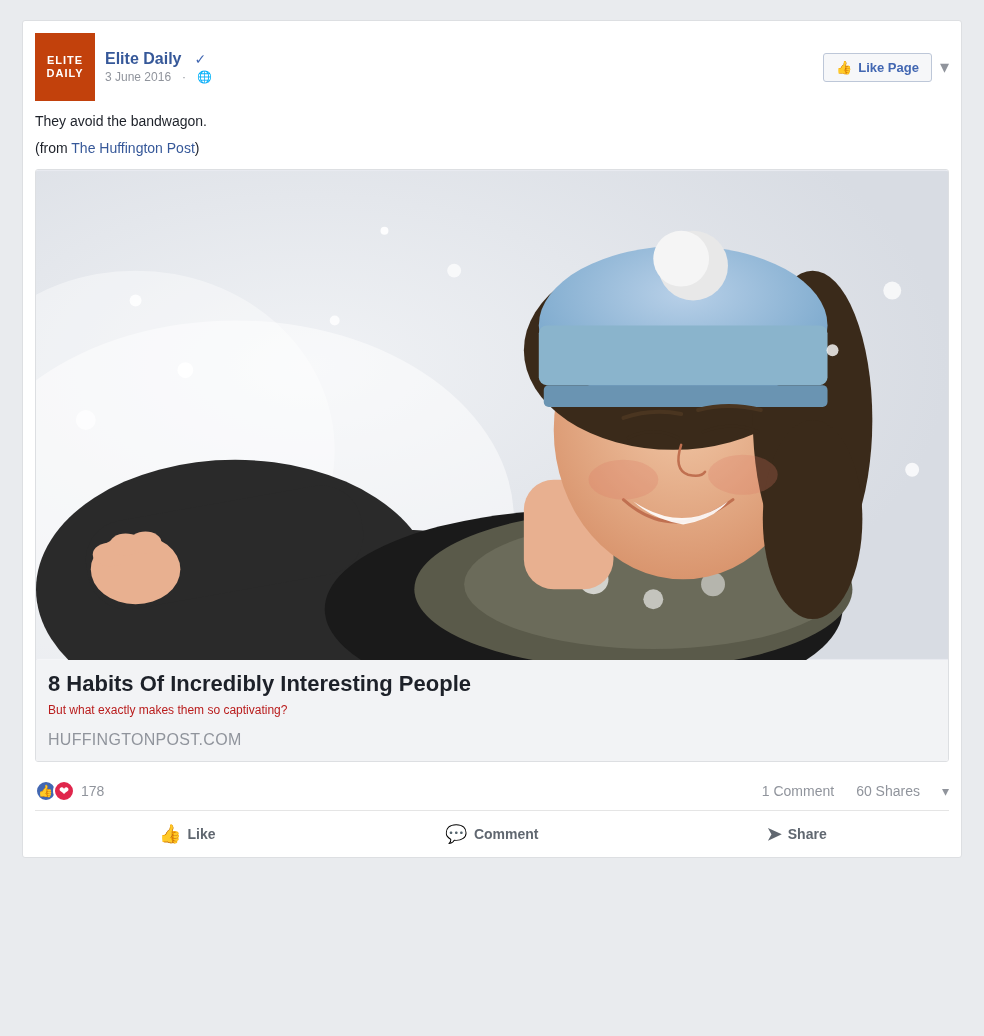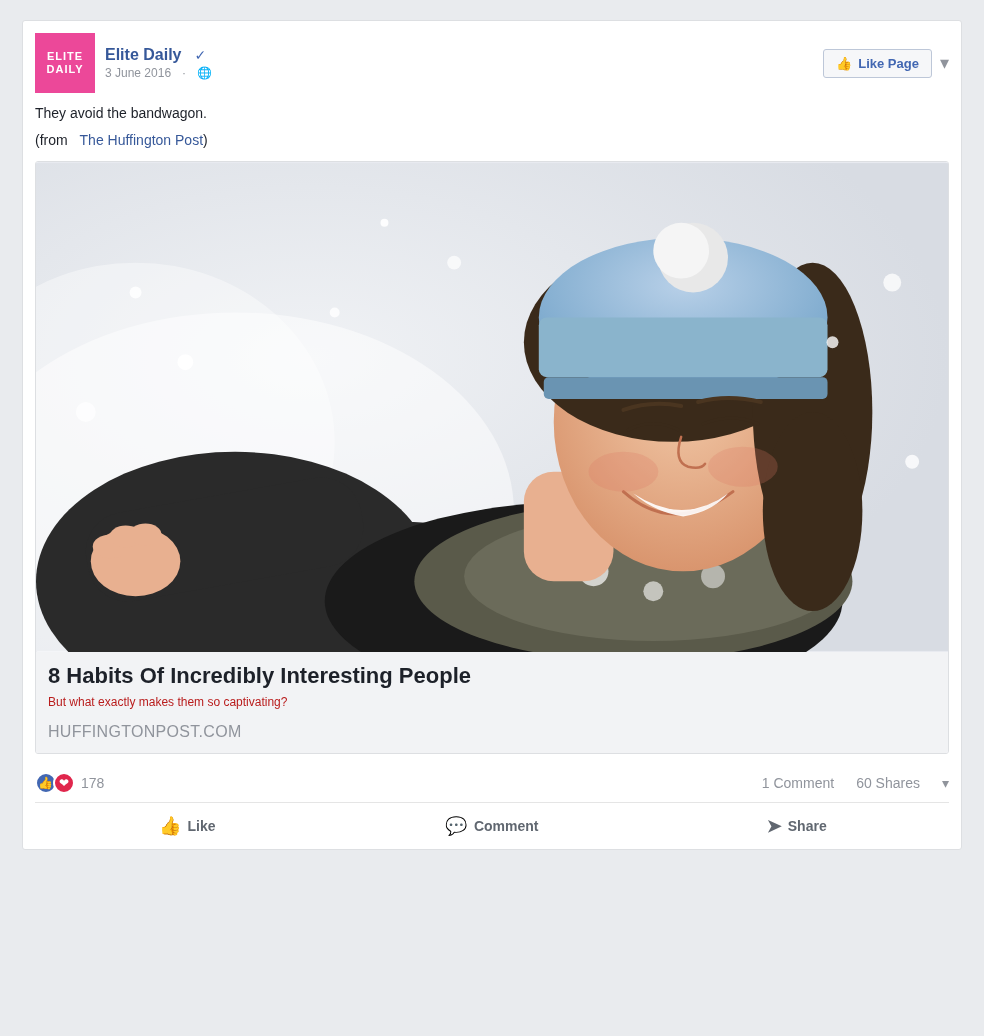--- a/index.html
+++ b/index.html
@@ -26,22 +26,22 @@
       justify-content: space-between;
       margin-bottom: 10px;
     }
     .post-header-left {
       display: flex;
       align-items: center;
       gap: 10px;
     }
     .page-logo {
       width: 60px;
-      height: 60px;
-      background: #ec4899;
+      height: 68px;
+      background: #c2410c;
       display: flex;
       align-items: center;
       justify-content: center;
       flex-shrink: 0;
     }
     .page-logo-text {
       color: #fff;
       font-size: 11px;
       font-weight: 900;
       text-align: center;
@@ -112,21 +112,20 @@
     }
     .post-text-secondary {
       font-size: 14px;
       color: #1d2129;
       line-height: 1.5;
       margin-bottom: 10px;
     }
     .post-link {
       color: #365899;
       text-decoration: none;
-      margin-left: 8px;
     }
     
     .article-card {
       border: 1px solid #dddfe2;
       border-radius: 3px;
       overflow: hidden;
       margin-bottom: 10px;
       cursor: pointer;
     }
     .article-image-container {

